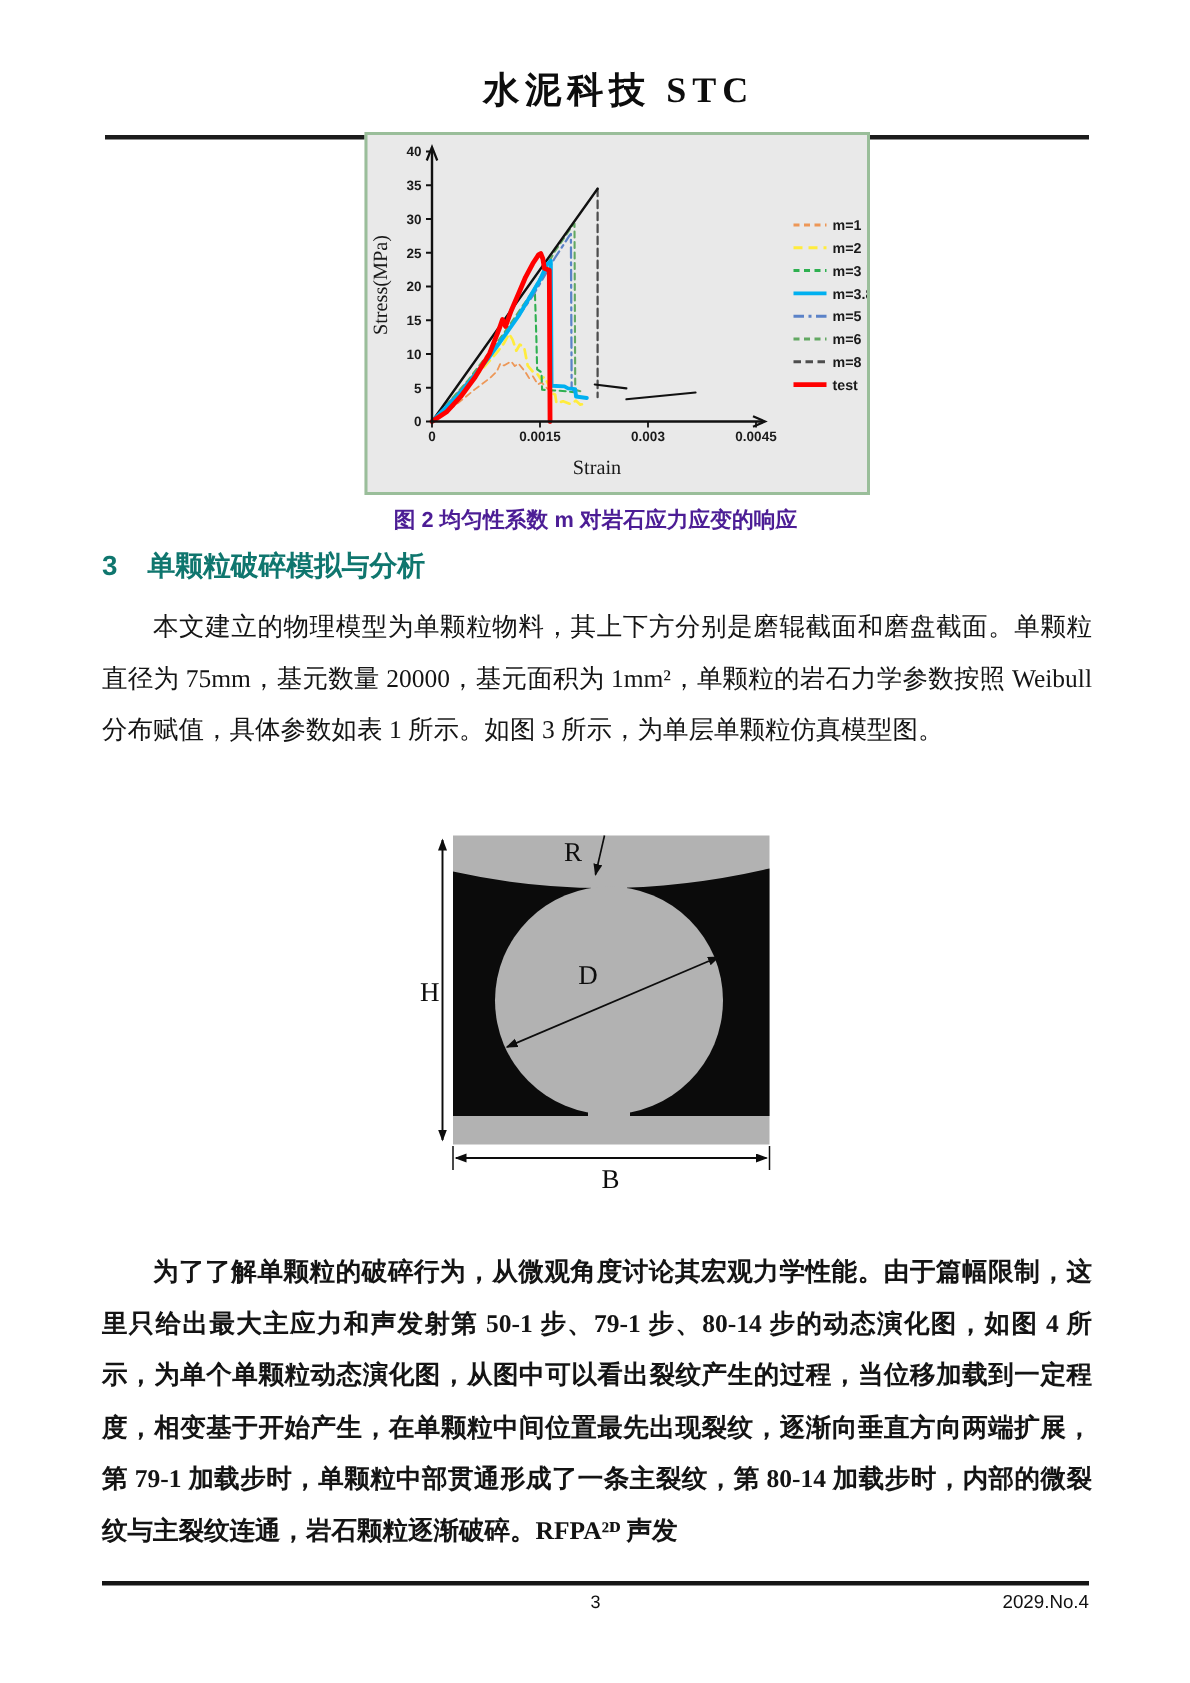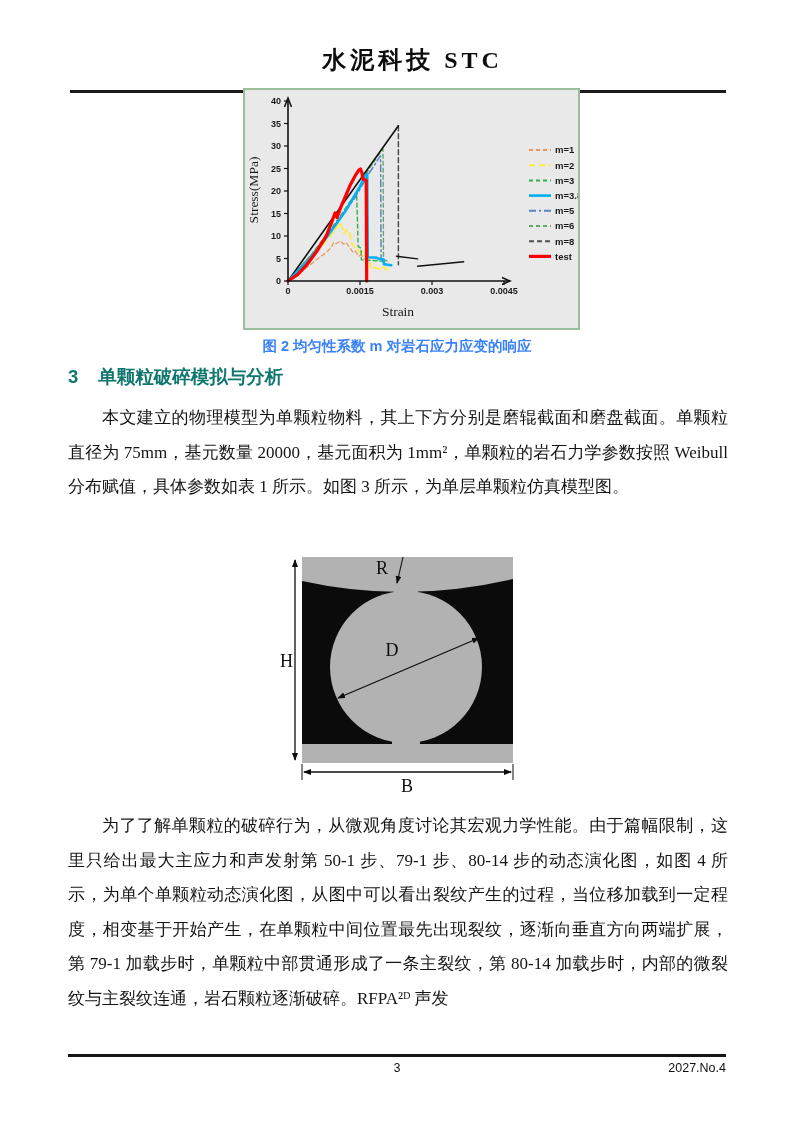--- a/index.html
+++ b/index.html
@@ -19,39 +19,39 @@
     background:#e9e9e9; border:2px solid #9abe9a; z-index:2;
   }
   .fig2-box svg{ display:block; }
   .ticktxt{ font-family:"Liberation Sans","DejaVu Sans",sans-serif; font-weight:bold; font-size:9px; fill:#1a1a1a; }
   .axlbl{ font-family:"Liberation Serif","DejaVu Serif",serif; font-size:13.5px; fill:#1a1a1a; }
   .legtxt{ font-family:"Liberation Sans","DejaVu Sans",sans-serif; font-weight:bold; font-size:9.5px; fill:#1a1a1a; }
 
   .caption{
     position:absolute; left:68px; width:658px; text-align:center;
     font-family:"Liberation Sans","DejaVu Sans",sans-serif; font-weight:600;
-    font-size:14.5px; color:#3b82f6;
+    font-size:14.5px; color:#4c1d95;
   }
   .cap-fig2{ top:337px; }
   .cap-fig3{ top:803px; }
 
   .section-heading{
     position:absolute; left:68px; top:364px; width:658px;
     font-family:"Liberation Sans","DejaVu Sans",sans-serif; font-weight:bold;
     font-size:18.5px; color:#0f766e;
   }
   .section-heading .sec-num{ margin-right:20px; }
 
   .para{
     position:absolute; left:68px; width:660px;
     font-size:17px; line-height:34.6px; text-align:justify; color:#141414;
     text-indent:34px;
   }
   .para-1{ top:401px; }
-  .para-2{ top:809px; }
+  .para-2{ top:831px;font-weight:bold; }
 
   .fig3-wrap{ position:absolute; left:278px; top:550px; width:240px; height:245px; }
   .dimlbl{ font-family:"Liberation Serif","DejaVu Serif",serif; font-size:18px; fill:#0d0d0d; }
 
   .footer-rule{ position:absolute; top:1054px; left:68px; width:658px; height:2.5px; background:#161616; }
   .footer-page{
     position:absolute; top:1061px; left:68px; width:658px; text-align:center;
     font-family:"Liberation Sans","DejaVu Sans",sans-serif; font-size:12px; color:#111;
   }
   .footer-issue{
@@ -176,15 +176,15 @@
       <text class="dimlbl" x="114" y="106" text-anchor="middle">D</text>
       <text class="dimlbl" x="104" y="24" text-anchor="middle">R</text>
     </svg>
   </div>
 
 
   <p class="para para-2">为了了解单颗粒的破碎行为，从微观角度讨论其宏观力学性能。由于篇幅限制，这里只给出最大主应力和声发射第 50-1 步、79-1 步、80-14 步的动态演化图，如图 4 所示，为单个单颗粒动态演化图，从图中可以看出裂纹产生的过程，当位移加载到一定程度，相变基于开始产生，在单颗粒中间位置最先出现裂纹，逐渐向垂直方向两端扩展，第 79-1 加载步时，单颗粒中部贯通形成了一条主裂纹，第 80-14 加载步时，内部的微裂纹与主裂纹连通，岩石颗粒逐渐破碎。RFPA²ᴰ 声发</p>
 
   <div class="footer-rule"></div>
   <div class="footer-page">3</div>
-  <div class="footer-issue">2027.No.4</div>
+  <div class="footer-issue">2029.No.4</div>
 
 </div>
 
 </body></html>

